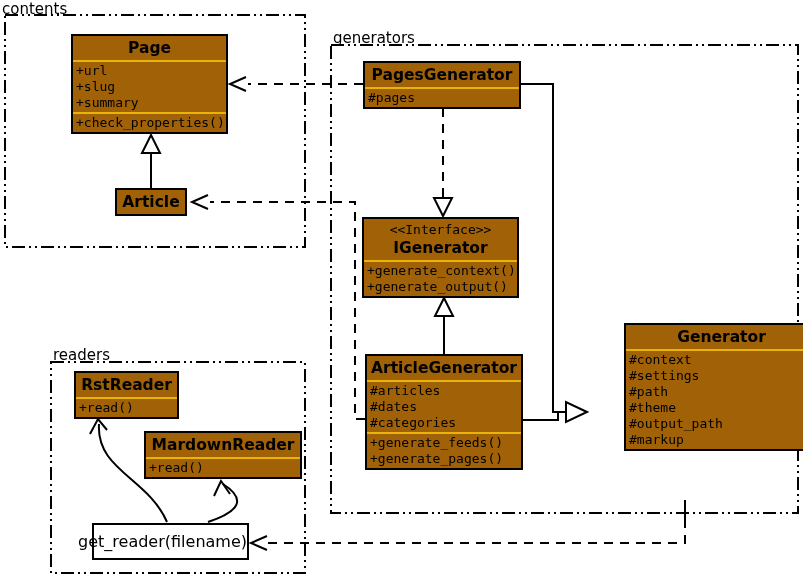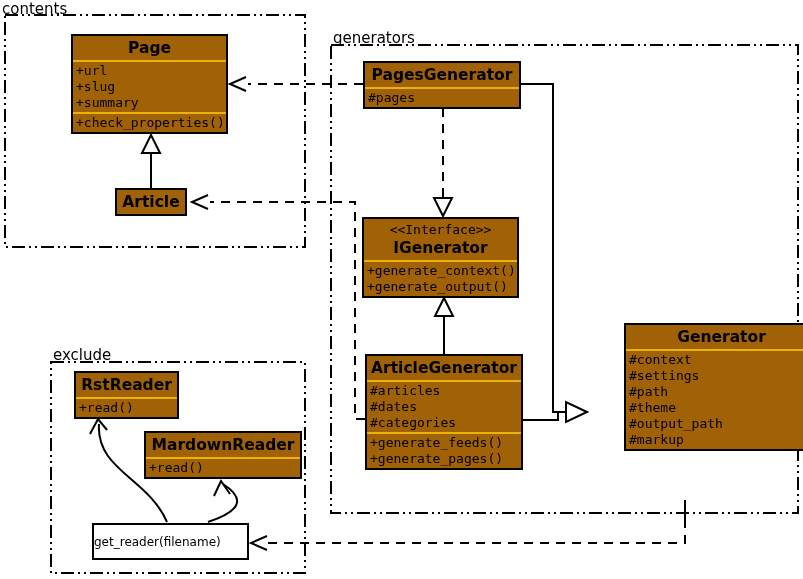--- a/index.html
+++ b/index.html
@@ -53,22 +53,22 @@
     padding: 1px 3px;
   }
   .member { line-height: 16px; white-space: nowrap; }
 
   .note {
     position: absolute;
     background: #ffffff;
     border: 2px solid #000000;
     display: flex;
     align-items: center;
-    justify-content: flex-start;
-    font-size: 12px;
+    justify-content: flex-end;
+    font-size: 16px;
     white-space: nowrap;
   }
 
   .wire       { stroke: #000000; stroke-width: 2; fill: none; }
   .wire-dash  { stroke: #000000; stroke-width: 2; fill: none; stroke-dasharray: 9 7; }
   .pkg-border { stroke: #000000; stroke-width: 2; fill: none; stroke-dasharray: 13 4 2 4 2 4; }
   .tri        { stroke: #000000; stroke-width: 2; fill: #ffffff; }
   .openhead   { stroke: #000000; stroke-width: 2; fill: none; }
 </style>
 </head>
@@ -107,21 +107,21 @@
 
     <path class="wire" d="M167,522 C148,478 96,470 99,424"></path>
     <polyline class="openhead" points="90,434 98,419 107,430"></polyline>
 
     <path class="wire" d="M208,522 C238,512 248,500 223,484"></path>
     <polyline class="openhead" points="214,496 221,481 230,494"></polyline>
   </svg>
 
   <div class="pkg-label" style="left:2px; top:2px;">contents</div>
   <div class="pkg-label" style="left:333px; top:31px;">generators</div>
-  <div class="pkg-label" style="left:53px; top:348px;">exclude</div>
+  <div class="pkg-label" style="left:53px; top:348px;">readers</div>
 
   <div class="cls" style="left:71px; top:34px; width:157px;">
     <div class="cls-title">Page</div>
     <div class="sec">
       <div class="member">+url</div>
       <div class="member">+slug</div>
       <div class="member">+summary</div>
     </div>
     <div class="sec">
       <div class="member">+check_properties()</div>

